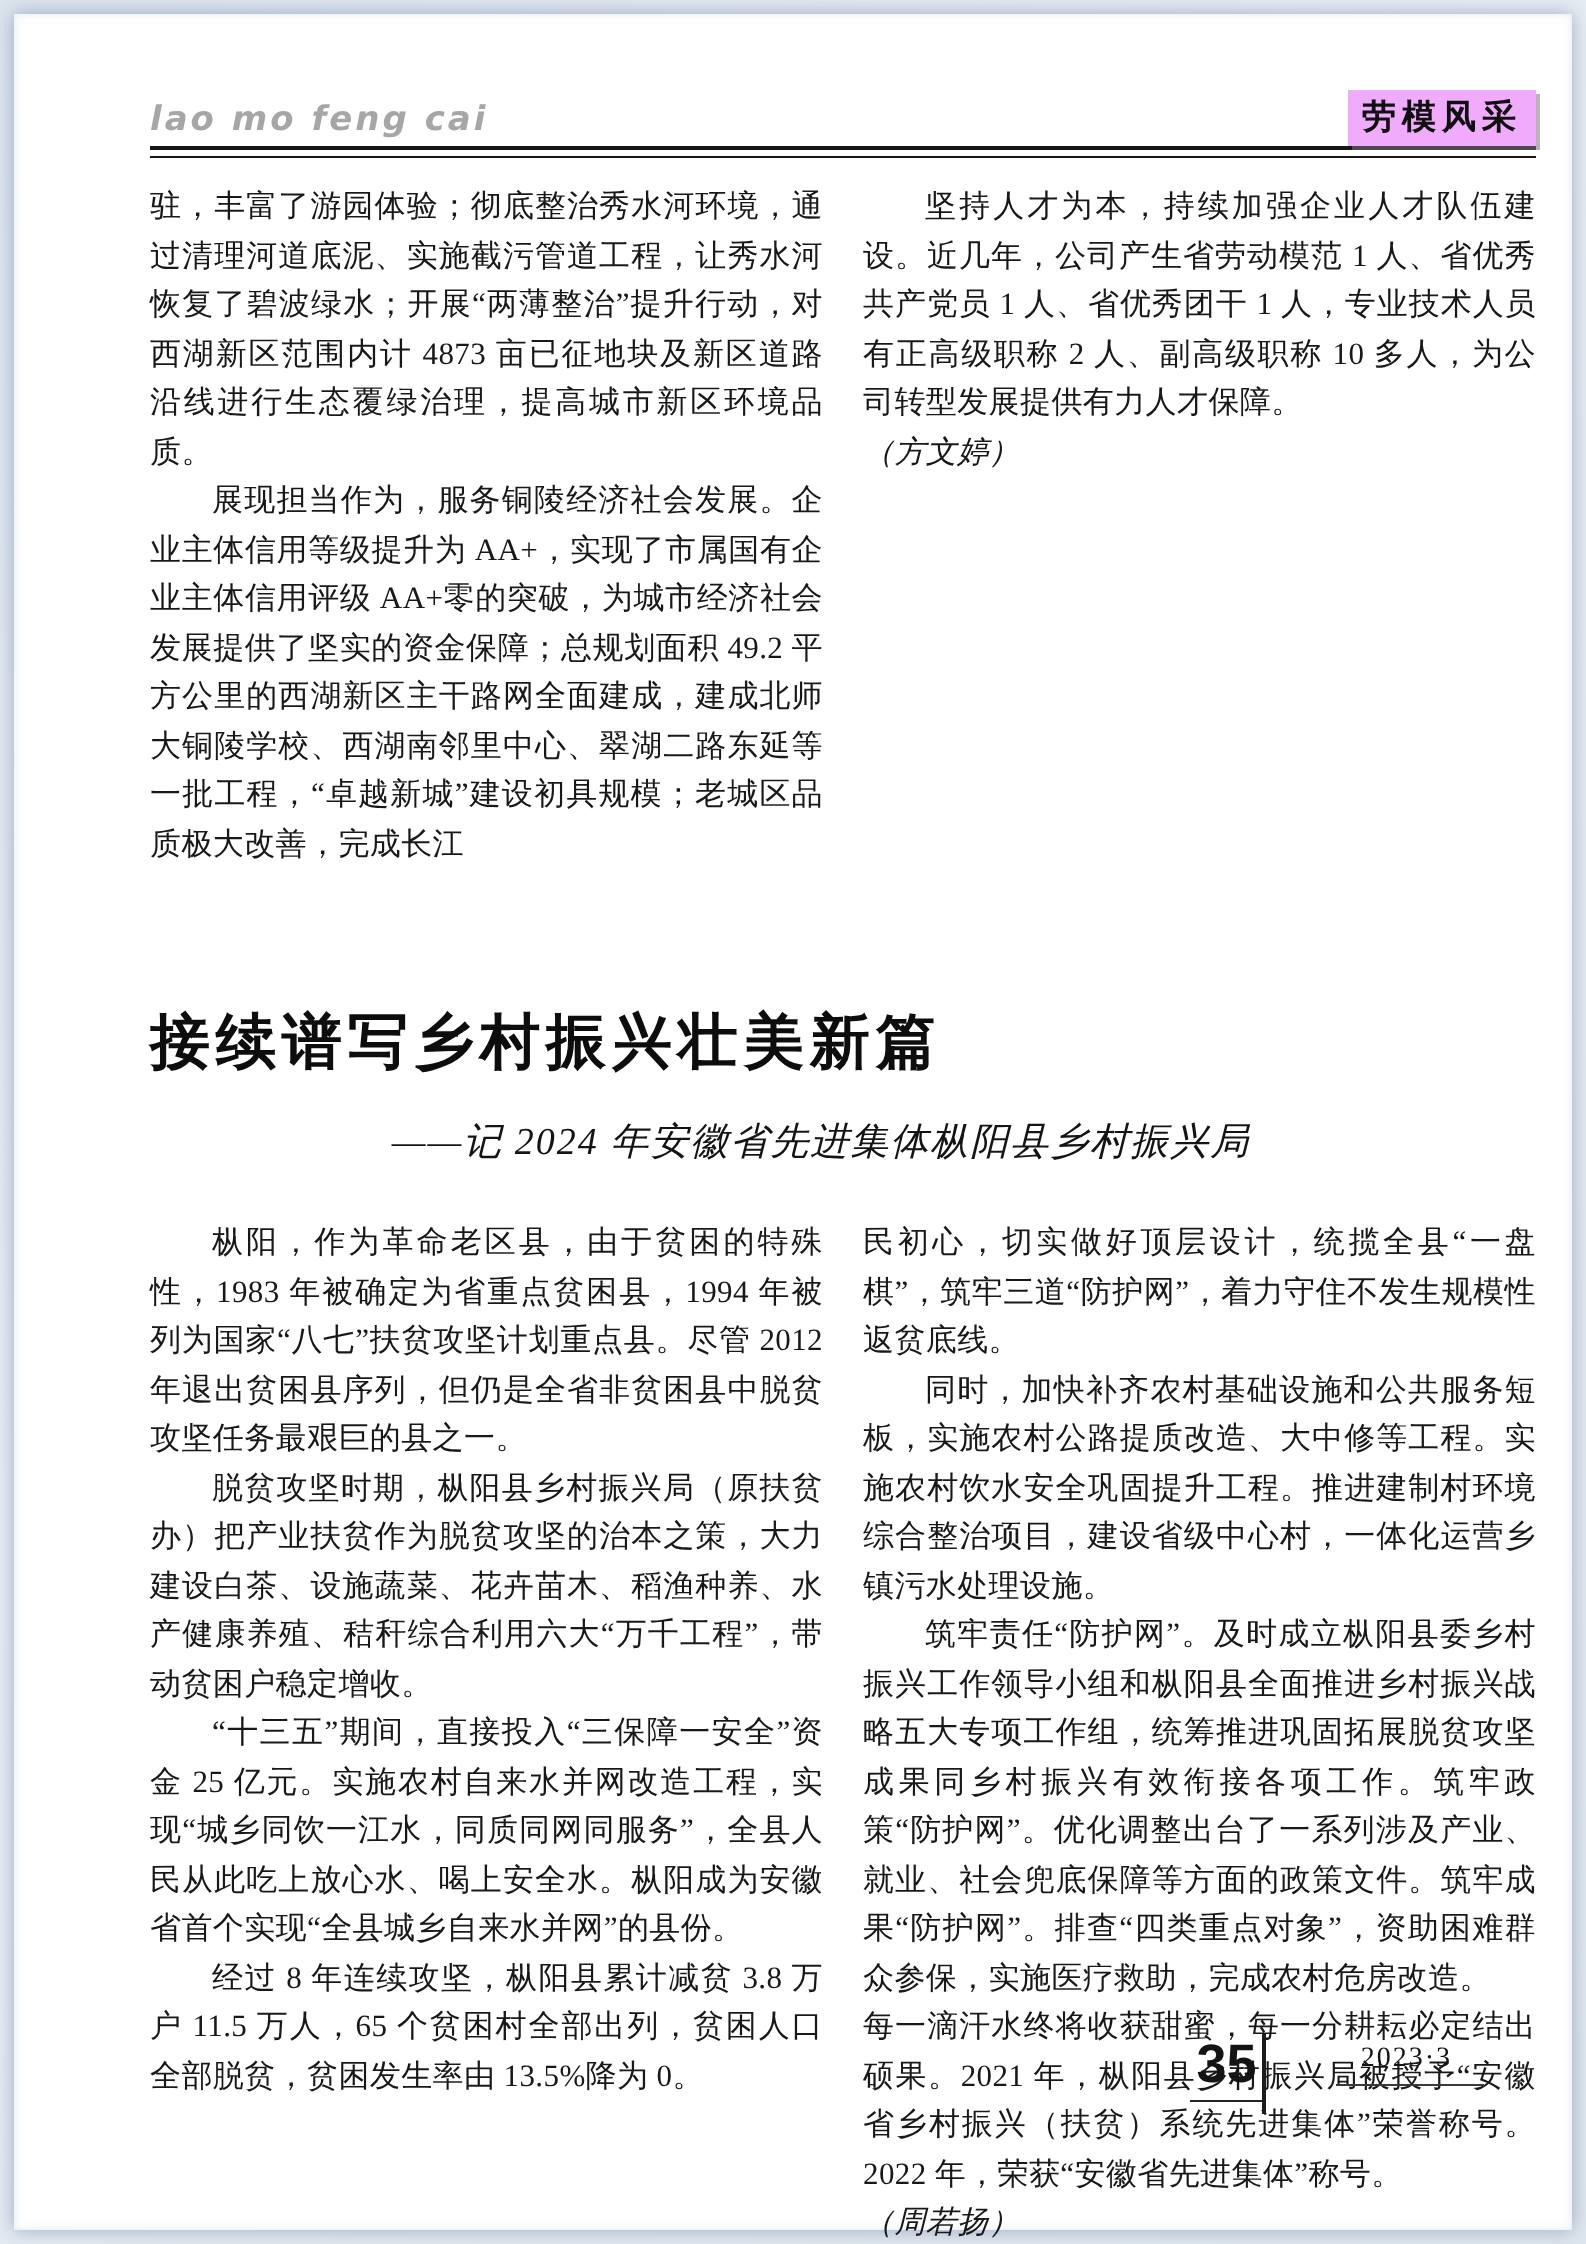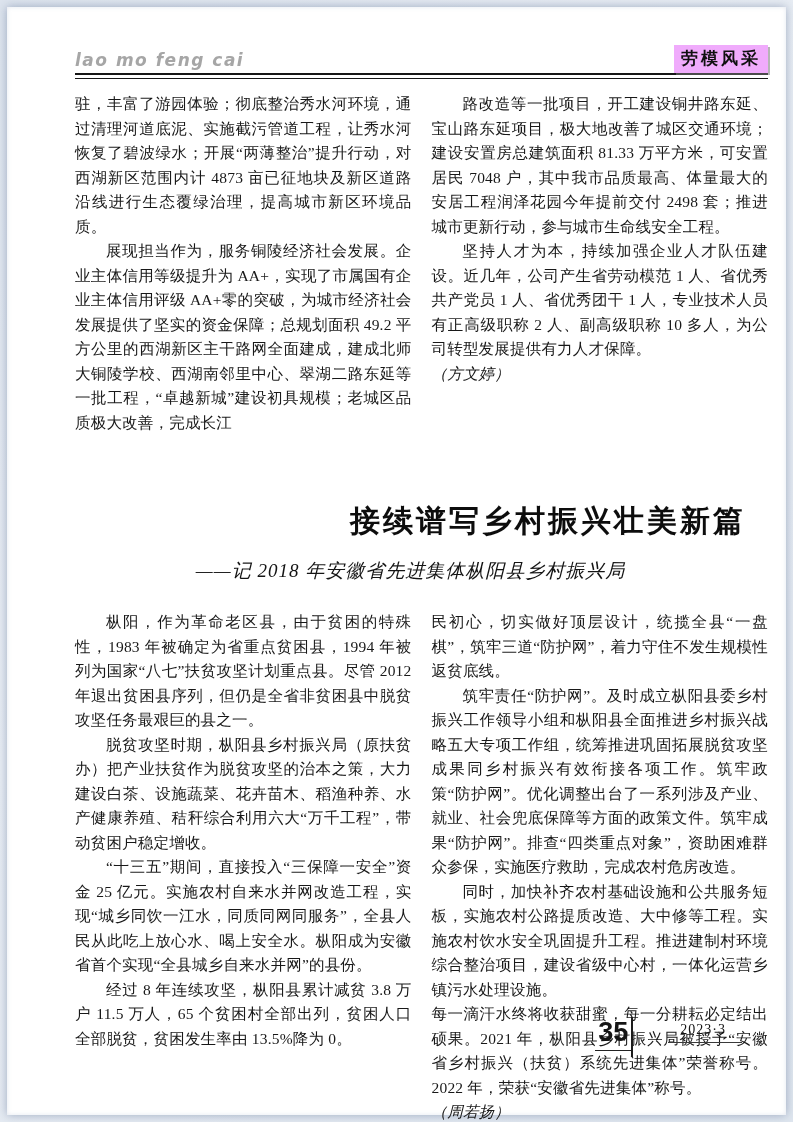--- a/index.html
+++ b/index.html
@@ -61,21 +61,21 @@
     text-align:right;
     font-style:italic;
     font-size:15px;line-height:24.5px;
     padding-right:6px;
     color:#1a1a1a;
     margin:0;
   }
   
   .title{
     margin-top:66px;
-    text-align:right;
+    text-align:left;
     font-family:"Liberation Sans", sans-serif;
     font-weight:bold;
     font-size:30px;letter-spacing:3px;
     color:#0d0d0d;
   }
   .subtitle{
     margin-top:16px;
     text-align:center;
     font-style:italic;
     font-size:19px;letter-spacing:1px;
@@ -117,40 +117,39 @@
     <div class="badge">劳模风采</div>
   </div>
   <div class="double-rule"></div>
 
   <div class="cols a1 body-text">
     <div class="col">
       <p>驻，丰富了游园体验；彻底整治秀水河环境，通过清理河道底泥、实施截污管道工程，让秀水河恢复了碧波绿水；开展“两薄整治”提升行动，对西湖新区范围内计 4873 亩已征地块及新区道路沿线进行生态覆绿治理，提高城市新区环境品质。</p>
       <p class="indent">展现担当作为，服务铜陵经济社会发展。企业主体信用等级提升为 AA+，实现了市属国有企业主体信用评级 AA+零的突破，为城市经济社会发展提供了坚实的资金保障；总规划面积 49.2 平方公里的西湖新区主干路网全面建成，建成北师大铜陵学校、西湖南邻里中心、翠湖二路东延等一批工程，“卓越新城”建设初具规模；老城区品质极大改善，完成长江</p>
     </div>
     <div class="col">
-      <p class="indent">路改造等一批项目，开工建设铜井路东延、宝山路东延项目，极大地改善了城区交通环境；建设安置房总建筑面积 81.33 万平方米，可安置居民 7048 户，其中我市品质最高、体量最大的安居工程润泽花园今年提前交付 2498 套；推进城市更新行动，参与城市生命线安全工程。</p>
       <p class="indent">坚持人才为本，持续加强企业人才队伍建设。近几年，公司产生省劳动模范 1 人、省优秀共产党员 1 人、省优秀团干 1 人，专业技术人员有正高级职称 2 人、副高级职称 10 多人，为公司转型发展提供有力人才保障。</p>
       <p class="byline">（方文婷）</p>
     </div>
   </div>
 
   <div class="title">接续谱写乡村振兴壮美新篇</div>
-  <div class="subtitle">——记 2018 年安徽省先进集体枞阳县乡村振兴局</div>
+  <div class="subtitle">——记 2024 年安徽省先进集体枞阳县乡村振兴局</div>
 
   <div class="cols a2 body-text">
     <div class="col">
       <p class="indent">枞阳，作为革命老区县，由于贫困的特殊性，1983 年被确定为省重点贫困县，1994 年被列为国家“八七”扶贫攻坚计划重点县。尽管 2012 年退出贫困县序列，但仍是全省非贫困县中脱贫攻坚任务最艰巨的县之一。</p>
       <p class="indent">脱贫攻坚时期，枞阳县乡村振兴局（原扶贫办）把产业扶贫作为脱贫攻坚的治本之策，大力建设白茶、设施蔬菜、花卉苗木、稻渔种养、水产健康养殖、秸秆综合利用六大“万千工程”，带动贫困户稳定增收。</p>
       <p class="indent">“十三五”期间，直接投入“三保障一安全”资金 25 亿元。实施农村自来水并网改造工程，实现“城乡同饮一江水，同质同网同服务”，全县人民从此吃上放心水、喝上安全水。枞阳成为安徽省首个实现“全县城乡自来水并网”的县份。</p>
       <p class="indent">经过 8 年连续攻坚，枞阳县累计减贫 3.8 万户 11.5 万人，65 个贫困村全部出列，贫困人口全部脱贫，贫困发生率由 13.5%降为 0。</p>
     </div>
     <div class="col">
       <p>民初心，切实做好顶层设计，统揽全县“一盘棋”，筑牢三道“防护网”，着力守住不发生规模性返贫底线。</p>
+      <p class="indent">同时，加快补齐农村基础设施和公共服务短板，实施农村公路提质改造、大中修等工程。实施农村饮水安全巩固提升工程。推进建制村环境综合整治项目，建设省级中心村，一体化运营乡镇污水处理设施。</p>
       <p class="indent">筑牢责任“防护网”。及时成立枞阳县委乡村振兴工作领导小组和枞阳县全面推进乡村振兴战略五大专项工作组，统筹推进巩固拓展脱贫攻坚成果同乡村振兴有效衔接各项工作。筑牢政策“防护网”。优化调整出台了一系列涉及产业、就业、社会兜底保障等方面的政策文件。筑牢成果“防护网”。排查“四类重点对象”，资助困难群众参保，实施医疗救助，完成农村危房改造。</p>
-      <p class="indent">同时，加快补齐农村基础设施和公共服务短板，实施农村公路提质改造、大中修等工程。实施农村饮水安全巩固提升工程。推进建制村环境综合整治项目，建设省级中心村，一体化运营乡镇污水处理设施。</p>
       <p>每一滴汗水终将收获甜蜜，每一分耕耘必定结出硕果。2021 年，枞阳县乡村振兴局被授予“安徽省乡村振兴（扶贫）系统先进集体”荣誉称号。2022 年，荣获“安徽省先进集体”称号。</p>
       <p class="byline">（周若扬）</p>
     </div>
   </div>
 
   <div class="footer">
     <span class="page-num">35</span>
     <span class="footer-vbar"></span>
     <span class="issue">2023·3</span>
   </div>

